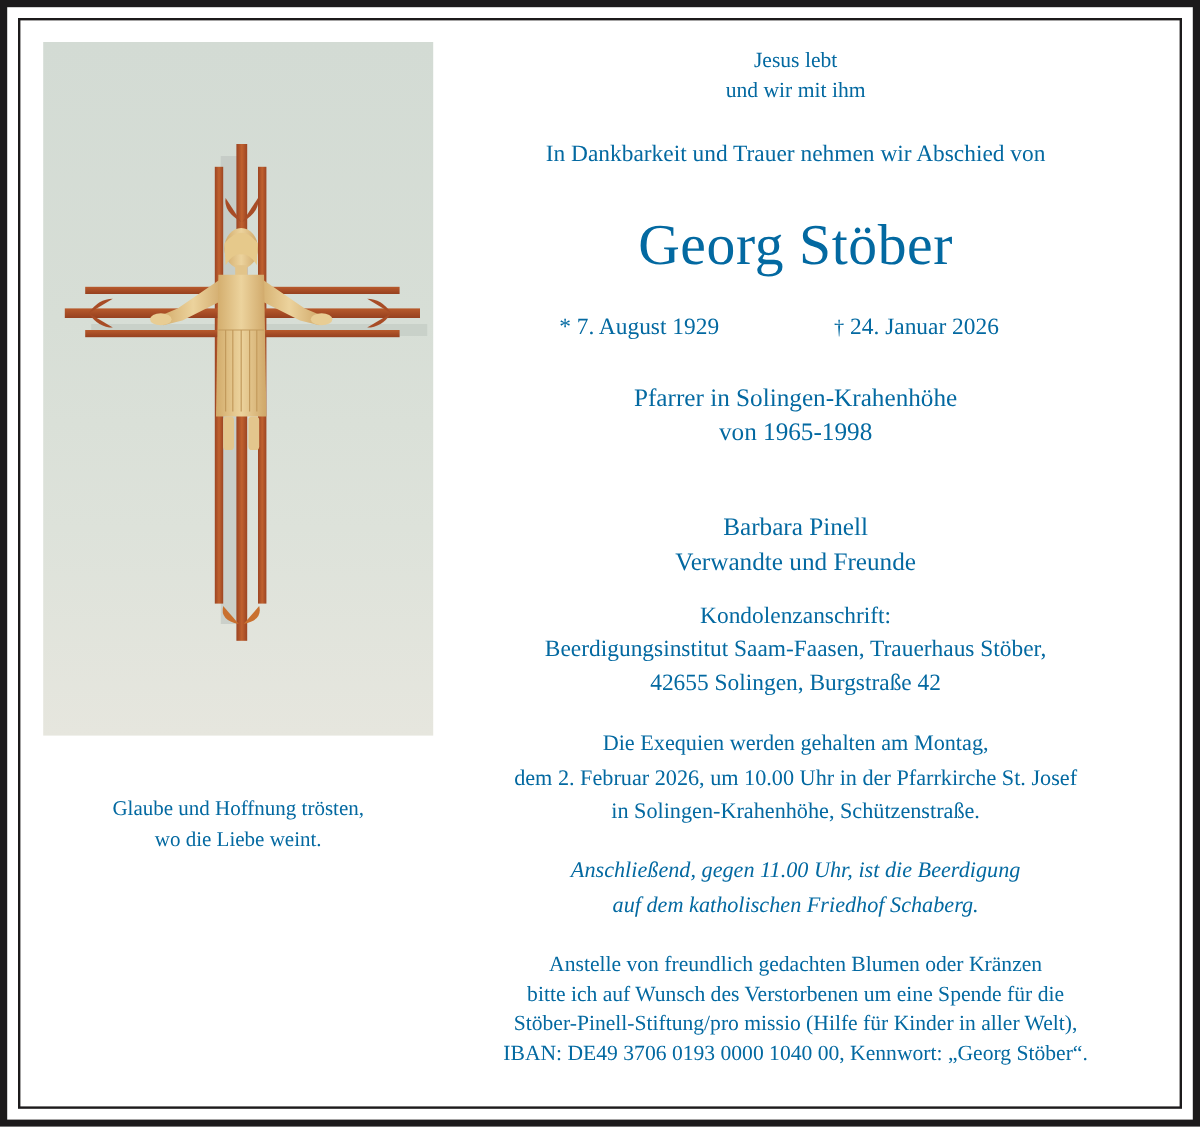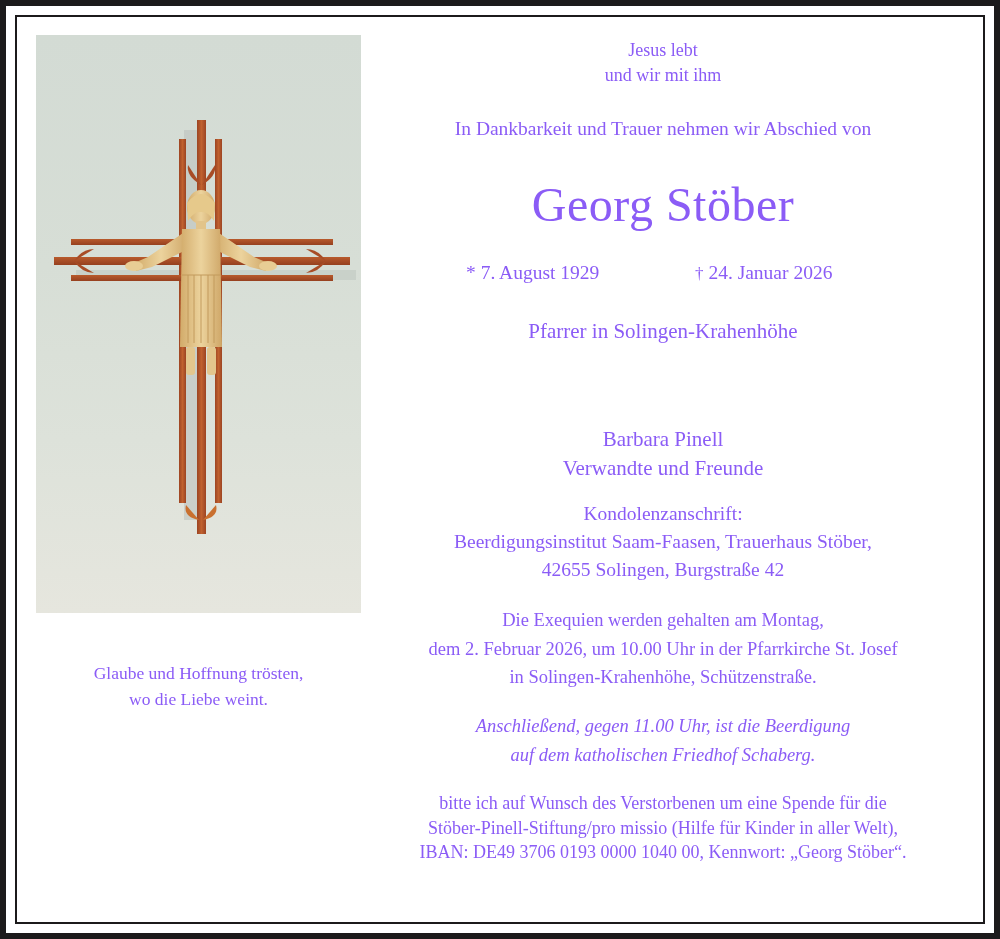--- a/index.html
+++ b/index.html
@@ -5,21 +5,21 @@
     html, body { margin: 0; padding: 0; background: #ffffff; }
     body { width: 1000px; height: 939px; position: relative; overflow: hidden; }
     .frame-outer {
       position: absolute; left: 0; top: 0; width: 1000px; height: 939px;
       box-sizing: border-box; border: 6px solid #1c1a1b; background: #fff;
     }
     .frame-inner {
       position: absolute; left: 9px; top: 9px; right: 9px; bottom: 9px;
       box-sizing: border-box; border: 2px solid #1c1a1b; background: #fff;
     }
-    .serif { font-family: "Liberation Serif", "DejaVu Serif", serif; color: #8b5cf6; }
+    .serif { font-family: "Liberation Serif", "DejaVu Serif", serif; color: #0369a1; }
     .photo {
       position: absolute; left: 36px; top: 35px; width: 325px; height: 578px;
       background: linear-gradient(180deg, #d3dbd4 0%, #d7ded6 40%, #dde2da 70%, #e6e6de 100%);
       overflow: hidden;
     }
     .photo svg { position: absolute; left: 0; top: 0; }
     .quote {
       position: absolute; left: 36px; top: 660px; width: 325px;
       text-align: center; font-size: 17.5px; line-height: 26px;
     }
@@ -123,20 +123,21 @@
   <div class="name">Georg Stöber</div>
 </div>
 
 <div class="dates serif">
   <span style="left:94px;"><span style="position:static">*</span> <span style="position:static">7. August 1929</span></span>
   <span style="left:323px;"><span style="position:static;font-size:17px;">†</span> <span style="position:static">24. Januar 2026</span></span>
 </div>
 
 <div class="col serif" style="top:317px;">
   <div class="line-md">Pfarrer in Solingen-Krahenhöhe</div>
+  <div class="line-md">von 1965-1998</div>
 </div>
 
 <div class="col serif" style="top:425px;">
   <div class="line-md">Barbara Pinell</div>
   <div class="line-md">Verwandte und Freunde</div>
 </div>
 
 <div class="col serif" style="top:500px;">
   <div class="line-md" style="font-size:19.5px;line-height:28px;">Kondolenzanschrift:</div>
   <div class="line-md" style="font-size:19.5px;line-height:28px;text-align:center;">Beerdigungsinstitut Saam-Faasen, Trauerhaus Stöber,</div>
@@ -148,16 +149,17 @@
   <div class="line" style="font-size:18.5px;line-height:28.5px;">dem 2. Februar 2026, um 10.00 Uhr in der Pfarrkirche St. Josef</div>
   <div class="line" style="font-size:18.5px;line-height:28.5px;">in Solingen-Krahenhöhe, Schützenstraße.</div>
 </div>
 
 <div class="col serif" style="top:712px;font-style:italic;">
   <div class="line" style="font-size:18.5px;line-height:28.5px;">Anschließend, gegen 11.00 Uhr, ist die Beerdigung</div>
   <div class="line" style="font-size:18.5px;line-height:28.5px;">auf dem katholischen Friedhof Schaberg.</div>
 </div>
 
 <div class="col serif" style="top:791px;">
+  <div class="line" style="font-size:18px;line-height:24.5px;">Anstelle von freundlich gedachten Blumen oder Kränzen</div>
   <div class="line" style="font-size:18px;line-height:24.5px;">bitte ich auf Wunsch des Verstorbenen um eine Spende für die</div>
   <div class="line" style="font-size:18px;line-height:24.5px;">Stöber-Pinell-Stiftung/pro missio (Hilfe für Kinder in aller Welt),</div>
   <div class="line" style="font-size:18px;line-height:24.5px;">IBAN: DE49 3706 0193 0000 1040 00, Kennwort: „Georg Stöber“.</div>
 </div>
 
 </body></html>

